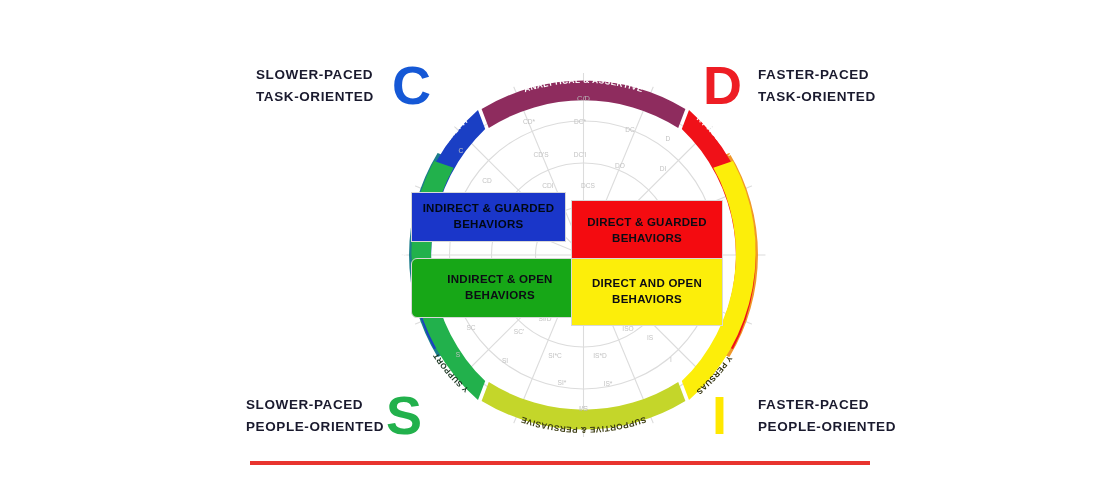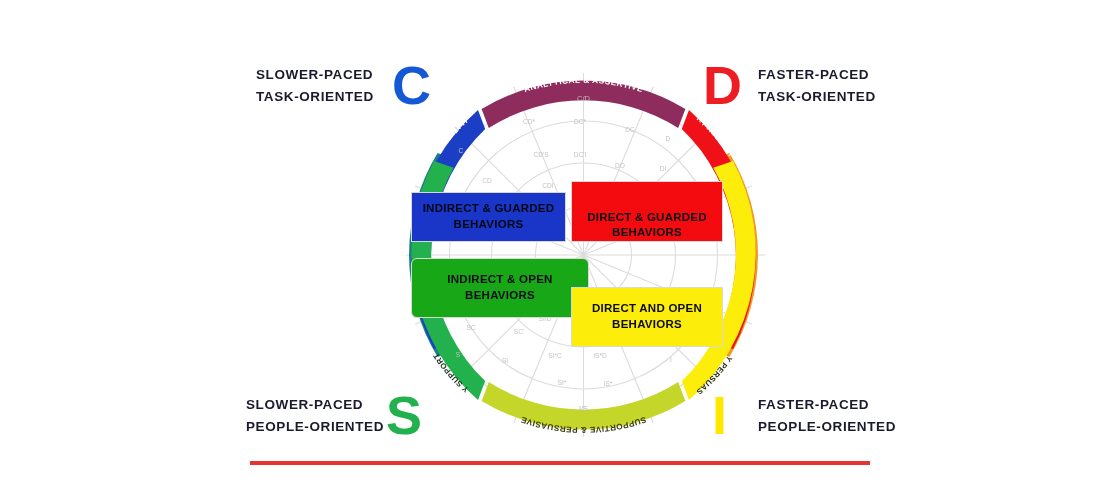--- a/index.html
+++ b/index.html
@@ -73,23 +73,23 @@
     text-align: center;
     font-family: "Liberation Sans", sans-serif;
     font-weight: bold;
     font-size: 11.5px;
     line-height: 1.35;
     letter-spacing: 0.25px;
     color: #0c0c14;
     border: 1px solid #d8d8d8;
   }
   .quad-tl { left: 411px; top: 192px; width: 155px; height: 50px; background: #1a36c9; }
-  .quad-tr { left: 571px; top: 181px; width: 152px; height: 61px; background: #f40b10; align-items: flex-end; }
+  .quad-tr { left: 571px; top: 200px; width: 152px; height: 61px; background: #f40b10; }
   .quad-bl { left: 411px; top: 258px; width: 178px; height: 60px; background: #17a717; border-radius: 6px; }
-  .quad-br { left: 571px; top: 258px; width: 152px; height: 60px; background: #fcee0a; margin-top: 29px; }
+  .quad-br { left: 571px; top: 258px; width: 152px; height: 68px; background: #fcee0a; }
   .quad-tl .qtxt { color: #000814; }
 </style>
 </head>
 <body>
 
 <div id="stage">
 
   <svg id="wheel" width="1110" height="500" viewBox="0 0 1110 500" style="position:absolute;left:0;top:0;">
     <defs>
 

